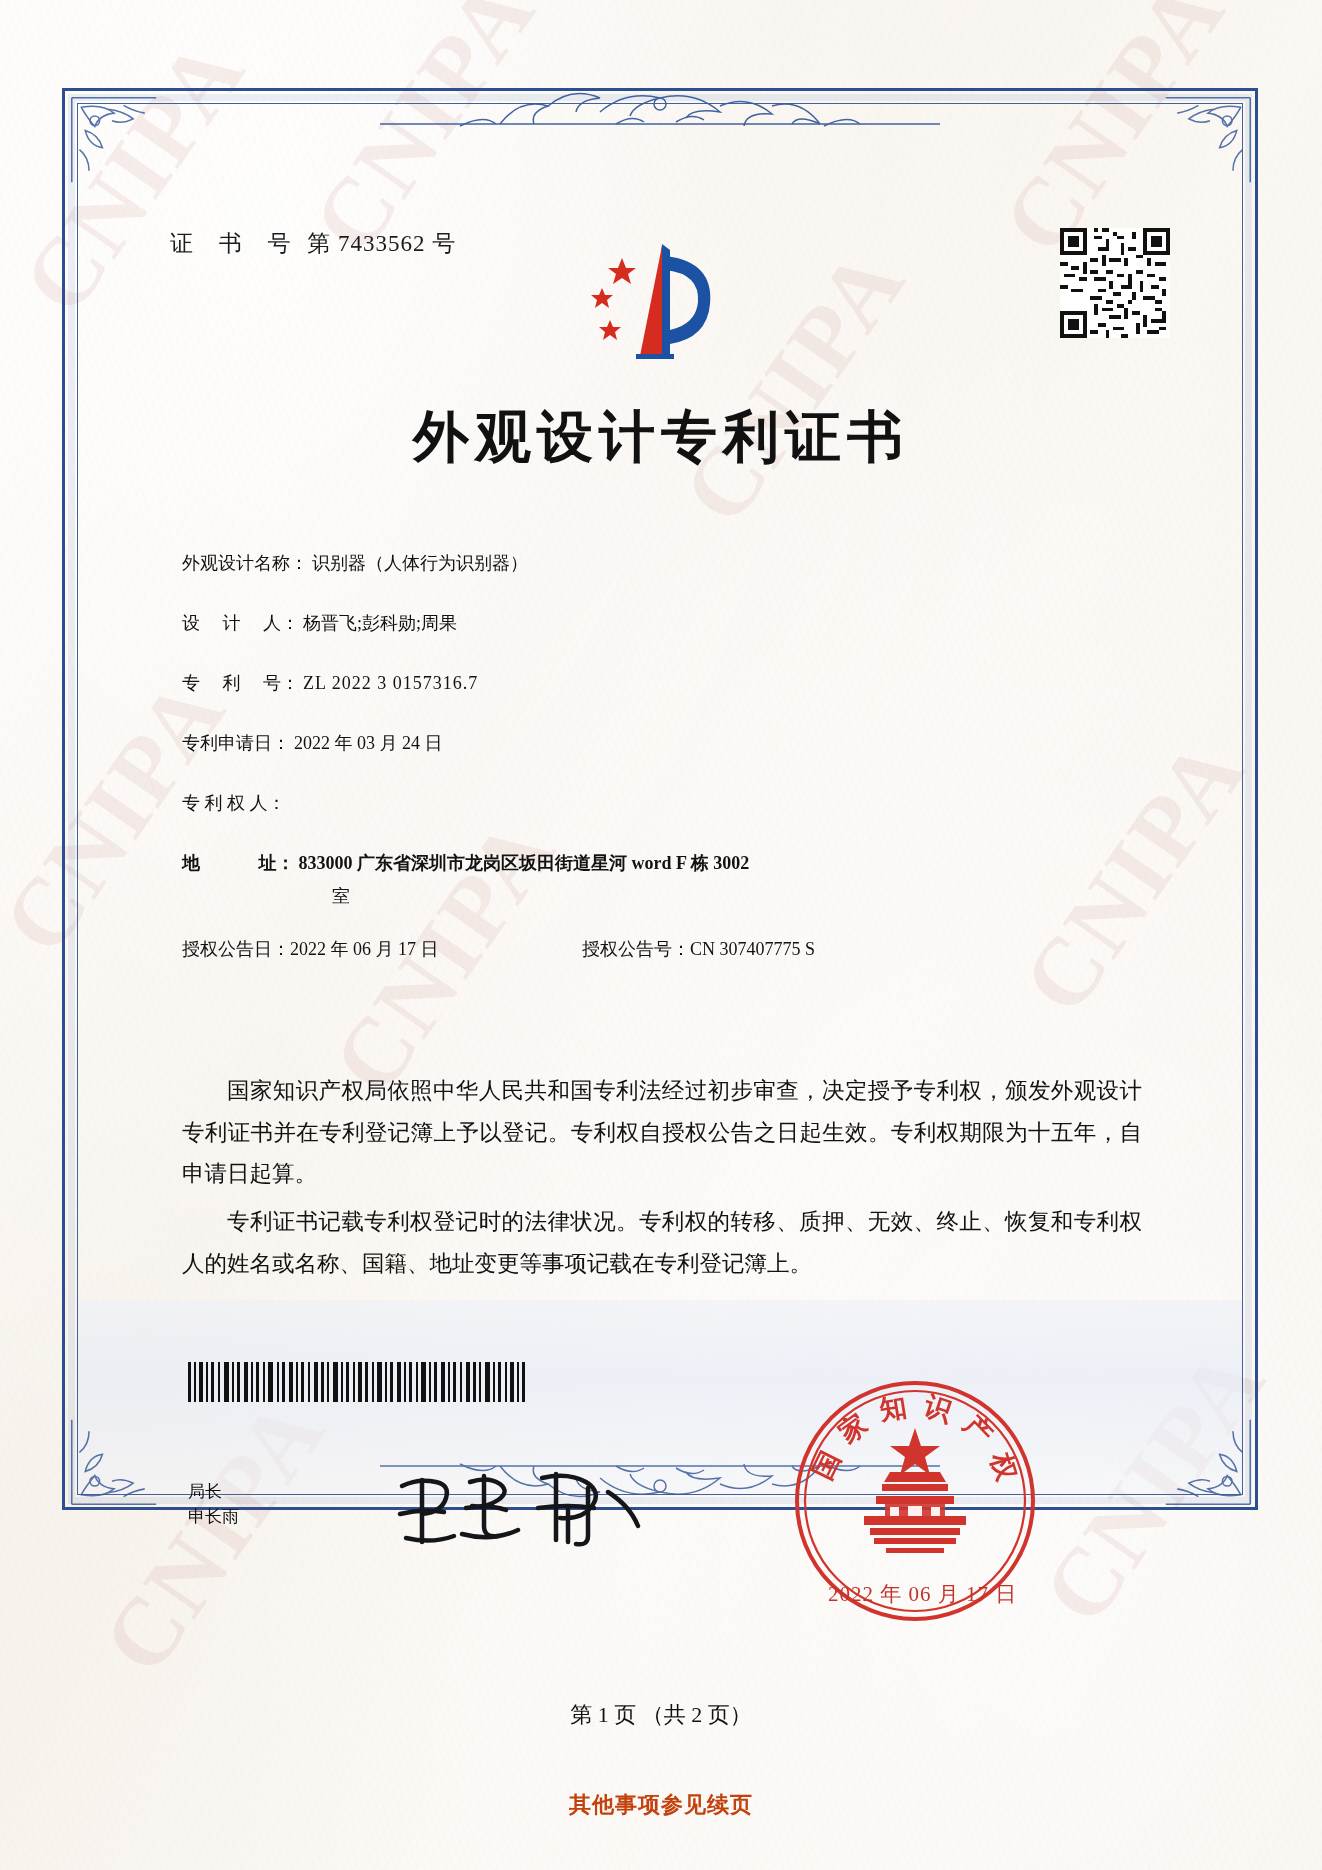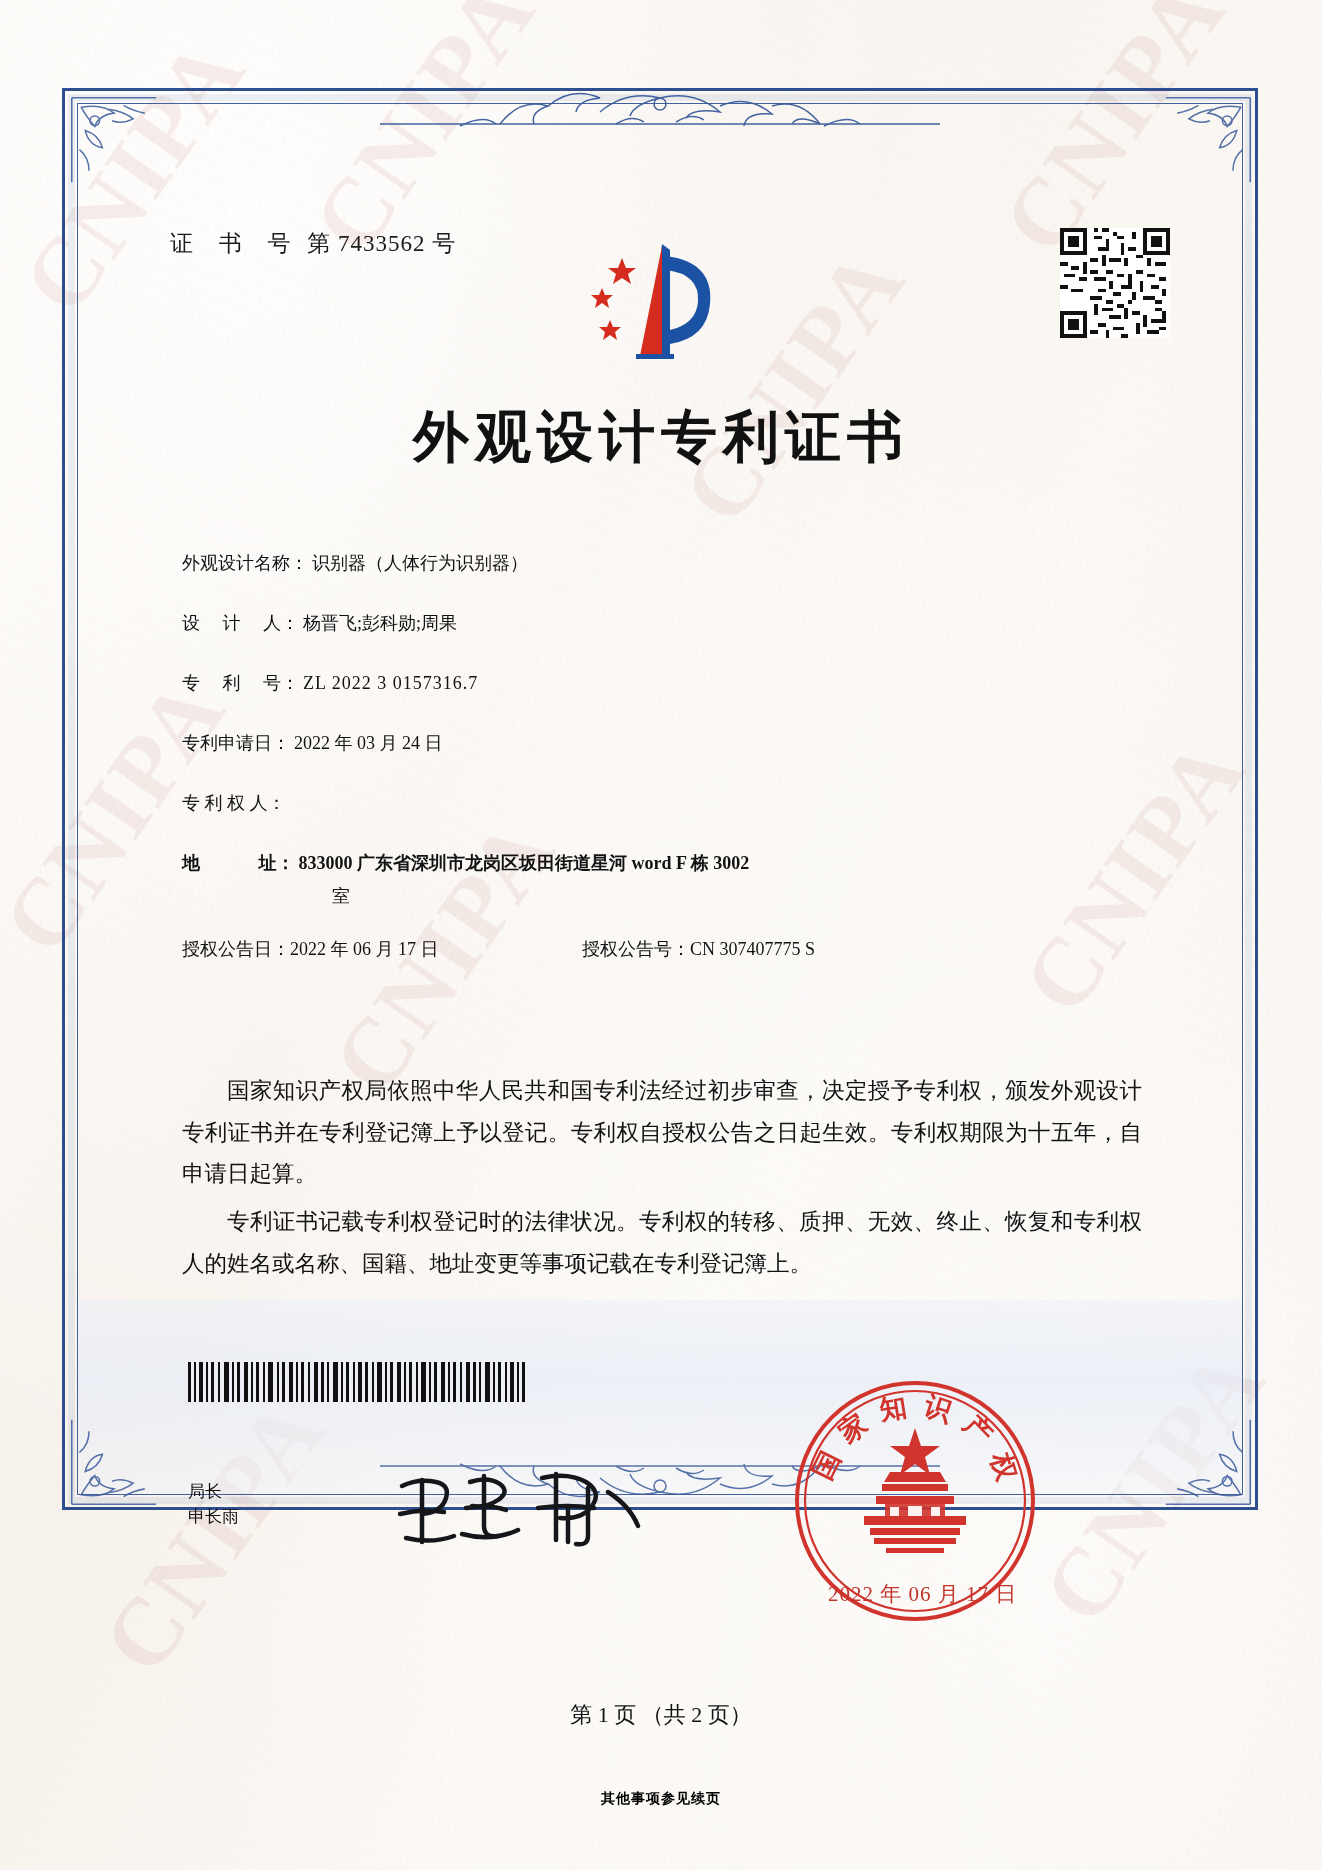--- a/index.html
+++ b/index.html
@@ -236,23 +236,23 @@
     top: 1700px;
     text-align: center;
     font-size: 22px;
     color: #111;
   }
   .footer-note {
     position: absolute;
     left: 0; right: 0;
     top: 1790px;
     text-align: center;
-    font-size: 14px;
+    font-size: 22px;
     font-weight: 700;
-    color: #000000;
+    color: #c2410c;
     letter-spacing: 1px;
   }
 </style>
 </head>
 <body>
 
 <div class="page">
   <div class="paper-bg"></div>
   <div class="paper-noise"></div>
 

